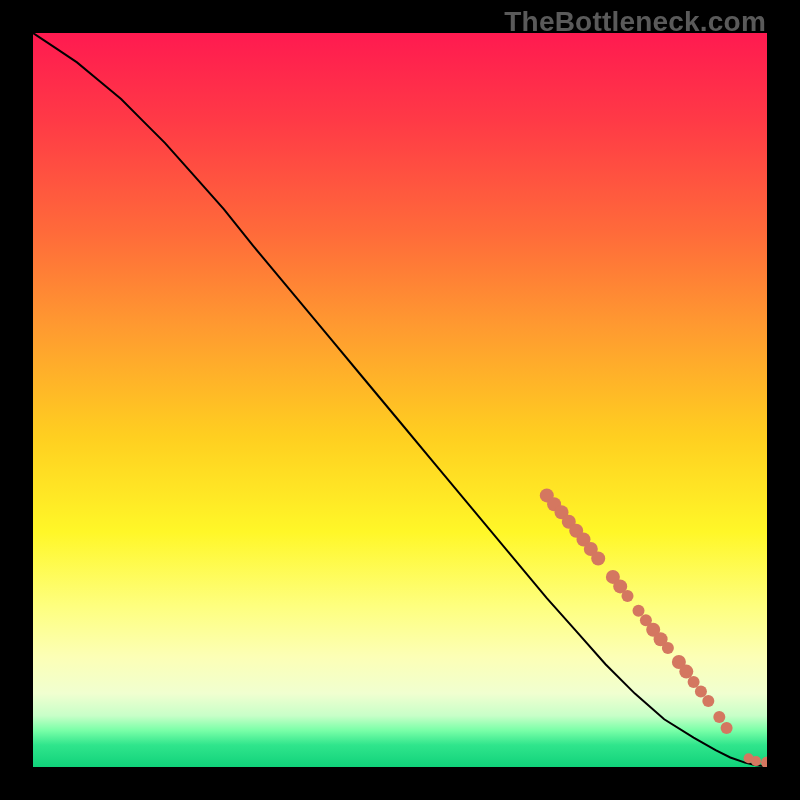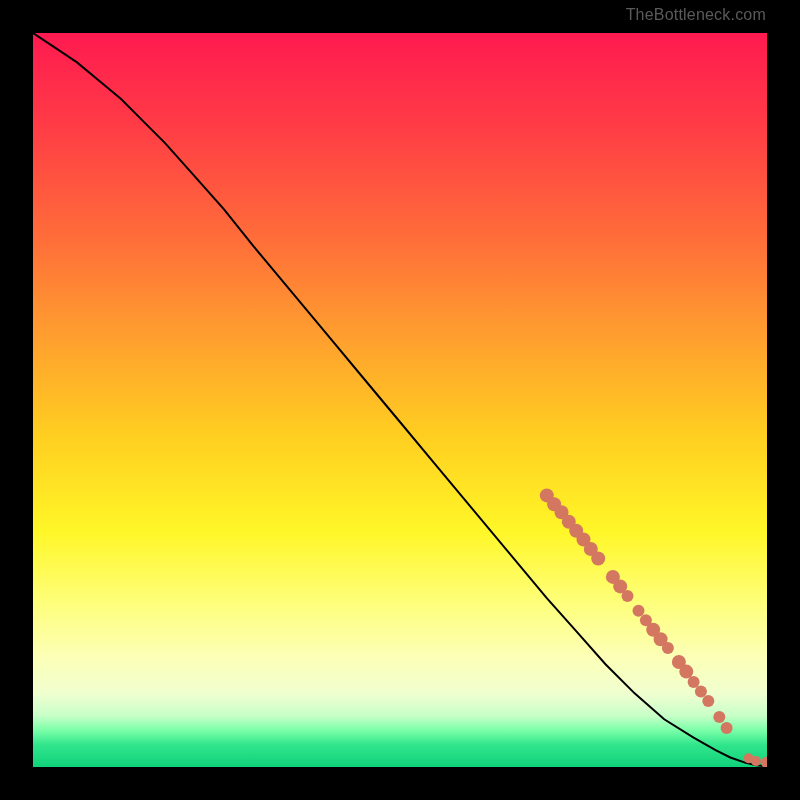--- a/index.html
+++ b/index.html
@@ -39,22 +39,22 @@
       #7affa8 95%,
       #30e58c 97%,
       #10d27a 100%
     );
   }
   .watermark {
     position: absolute;
     top: 6px;
     right: 34px;
     color: #5a5a5a;
-    font-size: 16px;
-    font-weight: 400;
+    font-size: 28px;
+    font-weight: 700;
     letter-spacing: 0.2px;
     user-select: none;
   }
   svg.curve {
     position: absolute;
     left: 0;
     top: 0;
   }
   svg.curve path.line {
     fill: none;

